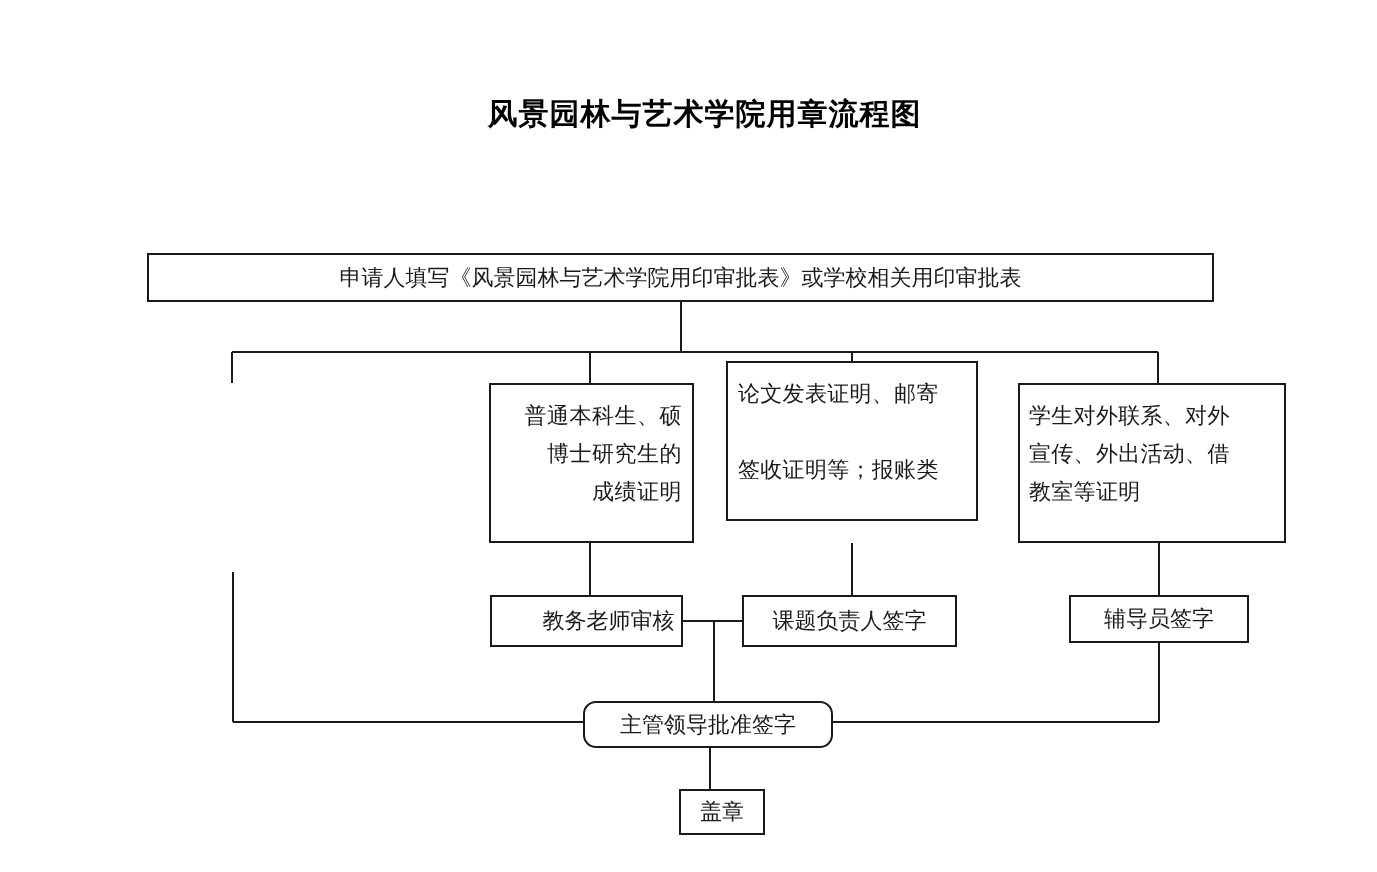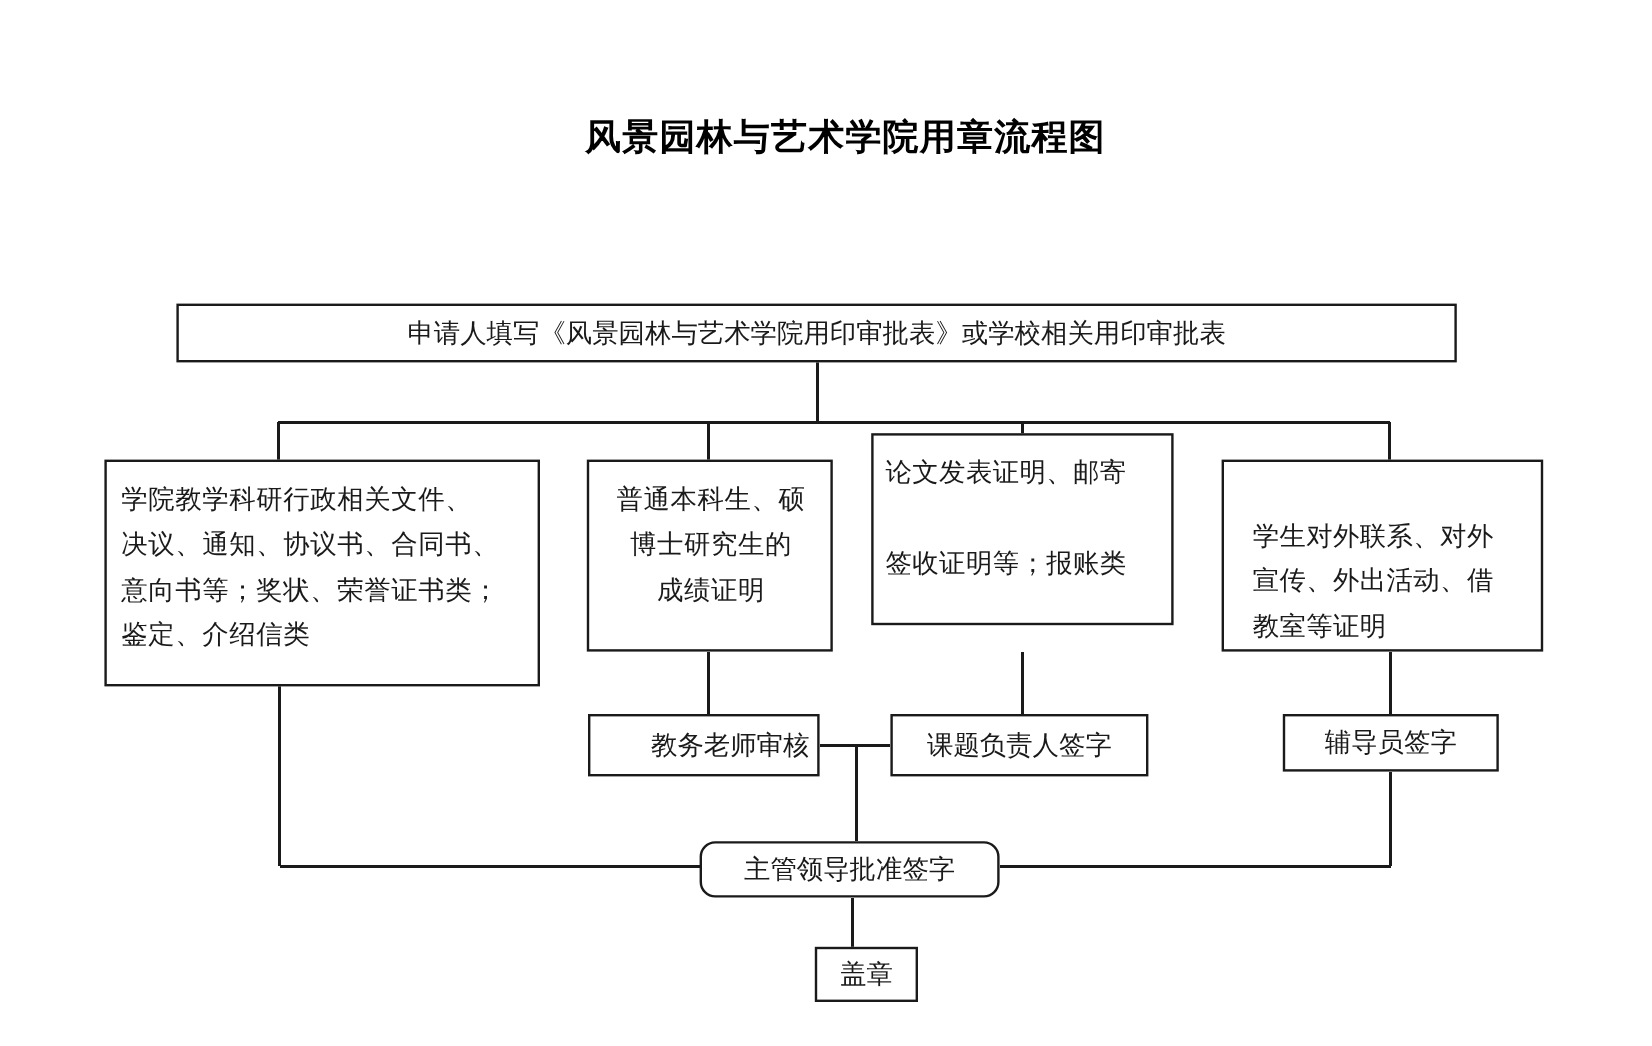--- a/index.html
+++ b/index.html
@@ -89,21 +89,21 @@
   #n-cat2 {
     left: 489px;
     top: 383px;
     width: 205px;
     height: 160px;
     align-items: flex-start;
     justify-content: flex-start;
     padding: 12px 10px 0 12px;
   }
   #n-cat2 .txt {
-    text-align: center;
+    text-align: right;
     line-height: 1.72;
     font-size: 22px;
     letter-spacing: 0.5px;
     padding: 0;
   }
   #n-cat3 {
     left: 726px;
     top: 361px;
     width: 252px;
     height: 160px;
@@ -116,23 +116,23 @@
     line-height: 1.72;
     font-size: 22px;
     letter-spacing: 0.3px;
     padding: 0;
   }
   #n-cat4 {
     left: 1018px;
     top: 383px;
     width: 268px;
     height: 160px;
-    align-items: flex-end;
-    justify-content: flex-start;
-    padding: 12px 8px 0 24px;
+    align-items: flex-start;
+    justify-content: flex-start;
+    padding: 12px 8px 0 9px;
   }
   #n-cat4 .txt {
     text-align: left;
     line-height: 1.72;
     font-size: 22px;
     letter-spacing: 0.3px;
     padding: 0;
   }
   
   #n-jiaowu {
@@ -210,28 +210,20 @@
       <line x1="1159" y1="722" x2="833" y2="722"></line>
 
       <line x1="710" y1="748" x2="710" y2="789"></line>
     </g>
   </svg>
 
   <div class="node" id="n-top">
     <span class="txt">申请人填写《风景园林与艺术学院用印审批表》或学校相关用印审批表</span>
   </div>
 
-  <div class="node" id="n-cat1">
-    <span class="txt">
-      <span>学院教学科研行政相关文件、</span><br>
-      <span>决议、通知、协议书、合同书、</span><br>
-      <span>意向书等；奖状、荣誉证书类；</span><br>
-      <span>鉴定、介绍信类</span>
-    </span>
-  </div>
 
   <div class="node" id="n-cat2">
     <span class="txt">
       <span>普通本科生、硕</span><br>
       <span>博士研究生的</span><br>
       <span>成绩证明</span>
     </span>
   </div>
 
   <div class="node" id="n-cat3">

